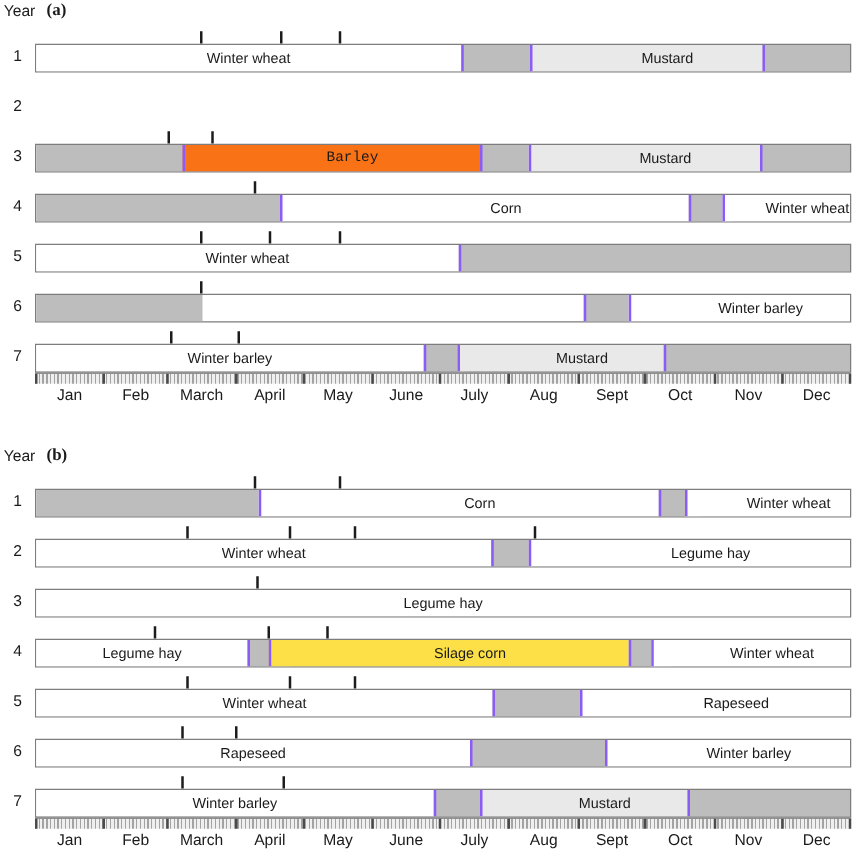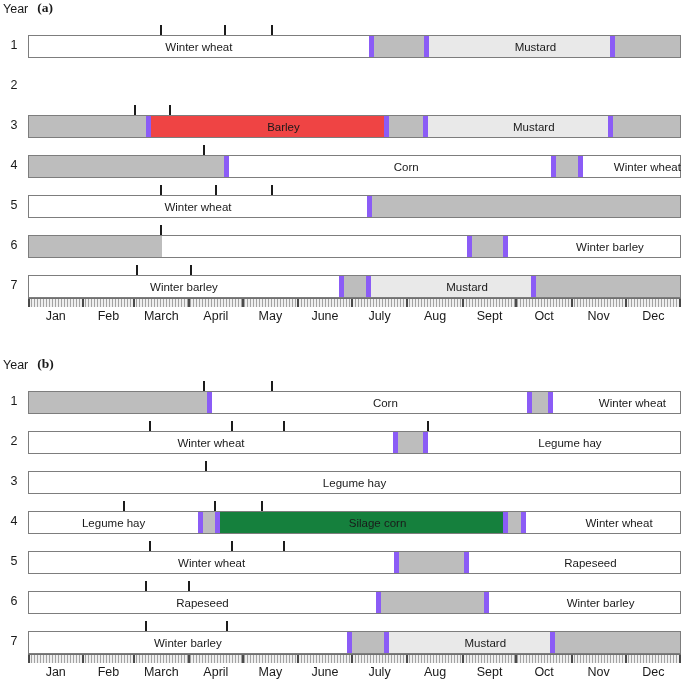--- a/index.html
+++ b/index.html
@@ -14,21 +14,21 @@
   .panel-tag{font-family:"Liberation Serif",serif;font-weight:bold;font-size:13.5px;line-height:13px;position:relative;top:-1px;}
   .rows{position:relative;}
   .row{height:40px;display:flex;}
   .rownum{width:28px;text-align:center;font-size:12.5px;align-self:flex-end;height:23px;line-height:21px;box-sizing:border-box;}
   .track{flex:1;margin-right:4px;align-self:flex-end;}
   .tickrow{position:relative;height:14px;}
   .tick{position:absolute;bottom:0;width:2px;height:10px;background:#1c1c1c;}
   .bar{position:relative;height:23px;box-sizing:border-box;border:1.5px solid #7d7d7d;background:#fff;}
   .seg{position:absolute;top:0;bottom:0;display:flex;align-items:center;justify-content:center;
        font-size:11.5px;white-space:nowrap;box-sizing:border-box;}
-  .seg.divider{border-left:5px solid #8b5cf6;padding-left:32px;}
+  .seg.divider{border-left:2px solid #8b5cf6;padding-left:32px;}
   .axis-band{position:relative;margin:0 4px 0 28px;height:9px;box-sizing:border-box;
        border-top:1.5px solid #6f6f6f;
        background:repeating-linear-gradient(90deg,#a3a3a3 0 1px,#efefef 1px 3px);}
   .mtick{position:absolute;top:0;bottom:0;width:2px;background:#4a4a4a;}
   .axis-labels{position:relative;margin:0 4px 0 28px;height:17px;font-size:12.5px;}
   .mlabel{position:absolute;top:2px;transform:translateX(-50%);}
 </style>
 </head>
 <body>
 
@@ -65,21 +65,21 @@
         </div>
         <div class="row">
           <div class="rownum">3</div>
           <div class="track">
             <div class="tickrow">
               <div class="tick" style="left: calc(16.4% - 1px);"></div>
               <div class="tick" style="left: calc(21.8% - 1px);"></div>
             </div>
             <div class="bar">
               <div class="seg" style="left: 0%; width: 18%; background: rgb(189, 189, 189);"></div>
-              <div class="seg divider" style="left: 18%; width: 36.5%; background: #ef4444;">
+              <div class="seg divider" style="left: 18%; width: 36.5%; background: #f97316; font-family: Liberation Mono, monospace;">
                 <span class="seg-label">Barley</span>
               </div>
               <div class="seg divider" style="left: 54.5%; width: 6%; background: rgb(189, 189, 189);"></div>
               <div class="seg divider" style="left: 60.5%; width: 28.4%; background: rgb(233, 233, 233);">
                 <span class="seg-label">Mustard</span>
               </div>
               <div class="seg divider" style="left: 88.9%; width: 11.1%; background: rgb(189, 189, 189);"></div>
             </div>
           </div>
         </div>
@@ -247,21 +247,21 @@
             <div class="tickrow">
               <div class="tick" style="left: calc(14.7% - 1px);"></div>
               <div class="tick" style="left: calc(28.7% - 1px);"></div>
               <div class="tick" style="left: calc(35.8% - 1px);"></div>
             </div>
             <div class="bar">
               <div class="seg" style="left: 0%; width: 26%; background: rgb(255, 255, 255);">
                 <span class="seg-label">Legume hay</span>
               </div>
               <div class="seg divider" style="left: 26%; width: 2.6%; background: rgb(189, 189, 189);"></div>
-              <div class="seg divider" style="left: 28.6%; width: 44.2%; background: #15803d;">
+              <div class="seg divider" style="left: 28.6%; width: 44.2%; background: #fde047;">
                 <span class="seg-label">Silage corn</span>
               </div>
               <div class="seg divider" style="left: 72.8%; width: 2.8%; background: rgb(189, 189, 189);"></div>
               <div class="seg divider" style="left: 75.6%; width: 24.4%; background: rgb(255, 255, 255);">
                 <span class="seg-label">Winter wheat</span>
               </div>
             </div>
           </div>
         </div>
         <div class="row">

